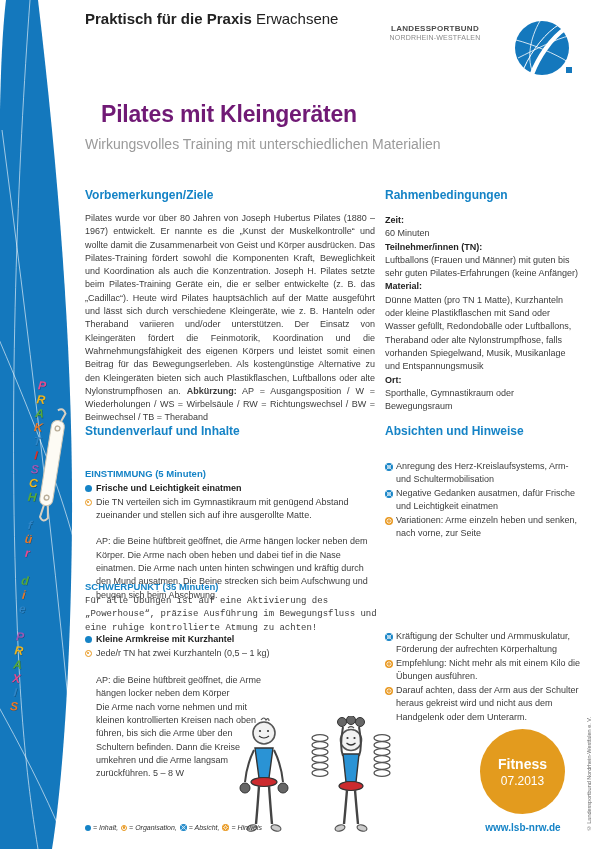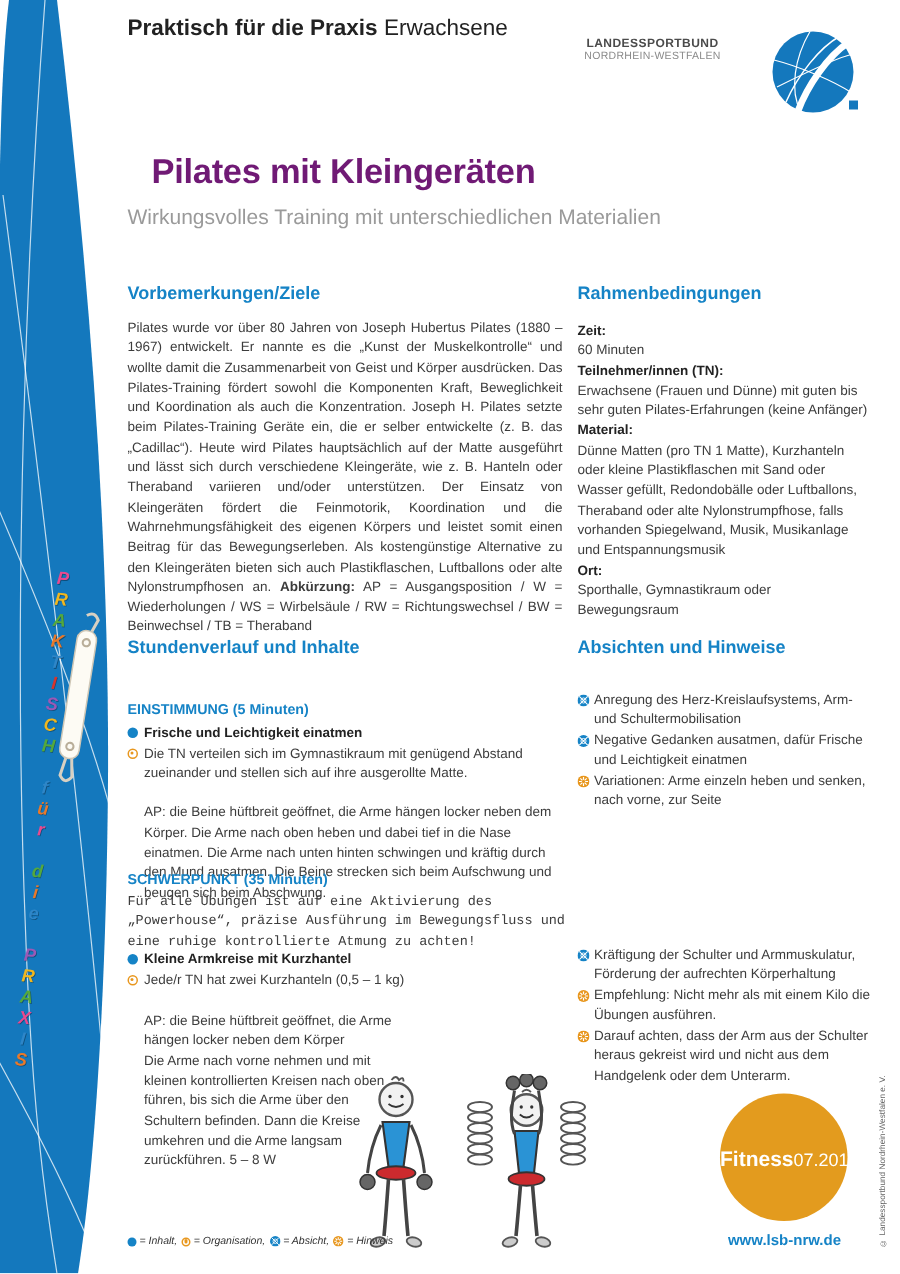--- a/index.html
+++ b/index.html
@@ -49,21 +49,21 @@
   .rb-label { font-weight:bold; color:#222; }
   .rb-item { font-size:9px; line-height:13.3px; }
 
   
   .ex-row { display:flex; }
   .ex-txt { width:172px; }
   .figs { position:absolute; left:148px; top:42px; display:flex; gap:14px; }
 
   
   .fitness { position:absolute; left:480px; top:729px; width:85px; height:85px; border-radius:50%;
-    background:#e39b1e; color:#fff; display:flex; flex-direction:row; align-items:center; justify-content:flex-start; }
+    background:#e39b1e; color:#fff; display:flex; flex-direction:column; align-items:center; justify-content:center; }
   .fitness .f1 { font-size:14px; font-weight:bold; }
   .fitness .f2 { font-size:12px; margin-top:2px; }
   .website { position:absolute; left:468px; top:822px; width:110px; text-align:center;
     font-size:10px; font-weight:bold; color:#1583c6; text-decoration:none; display:block; }
   .copyright { position:absolute; right:8px; bottom:18px; font-size:5.5px; color:#666;
     writing-mode:vertical-rl; transform:rotate(180deg); }
   .legend { position:absolute; left:85px; top:824px; font-size:7px; font-style:italic; color:#333;
     display:flex; align-items:center; gap:3px; }
   .legend .li { display:flex; align-items:center; gap:2px; }
   .legend .ico-inhalt { width:6px; height:6px; }
@@ -128,21 +128,21 @@
   <div class="blk body-txt" style="left:85px; top:212px; width:290px;">
     <span>Pilates wurde vor über 80 Jahren von Joseph Hubertus Pilates (1880 – 1967) entwickelt. Er nannte es die „Kunst der Muskelkontrolle“ und wollte damit die Zusammenarbeit von Geist und Körper ausdrücken. Das Pilates-Training fördert sowohl die Komponenten Kraft, Beweglichkeit und Koordination als auch die Konzentration. Joseph H. Pilates setzte beim Pilates-Training Geräte ein, die er selber entwickelte (z. B. das „Cadillac“). Heute wird Pilates hauptsächlich auf der Matte ausgeführt und lässt sich durch verschiedene Kleingeräte, wie z. B. Hanteln oder Theraband variieren und/oder unterstützen. Der Einsatz von Kleingeräten fördert die Feinmotorik, Koordination und die Wahrnehmungsfähigkeit des eigenen Körpers und leistet somit einen Beitrag für das Bewegungserleben. Als kostengünstige Alternative zu den Kleingeräten bieten sich auch Plastikflaschen, Luftballons oder alte Nylonstrumpfhosen an.</span>
     <b>Abkürzung:</b><span> AP = Ausgangsposition / W = Wiederholungen / WS = Wirbelsäule / RW = Richtungswechsel / BW = Beinwechsel / TB = Theraband</span>
   </div>
 
   <div class="blk sec-head" style="left:385px; top:188px;">Rahmenbedingungen</div>
   <div class="blk rb-item" style="left:385px; top:214px; width:196px;">
     <div class="rb-label">Zeit:</div>
     <div>60 Minuten</div>
     <div class="rb-label">Teilnehmer/innen (TN):</div>
-    <div>Erwachsene (Frauen und Dünne) mit guten bis sehr guten Pilates-Erfahrungen (keine Anfänger)</div>
+    <div>Luftballons (Frauen und Männer) mit guten bis sehr guten Pilates-Erfahrungen (keine Anfänger)</div>
     <div class="rb-label">Material:</div>
     <div>Dünne Matten (pro TN 1 Matte), Kurzhanteln oder kleine Plastikflaschen mit Sand oder Wasser gefüllt, Redondobälle oder Luftballons, Theraband oder alte Nylonstrumpfhose, falls vorhanden Spiegelwand, Musik, Musikanlage und Entspannungsmusik</div>
     <div class="rb-label">Ort:</div>
     <div>Sporthalle, Gymnastikraum oder Bewegungsraum</div>
   </div>
 
   <div class="blk sec-head" style="left:85px; top:424px;">Stundenverlauf und Inhalte</div>
 
   <div class="blk" style="left:85px; top:468px; width:292px;">
     <div class="sub-head">EINSTIMMUNG (5 Minuten)</div>

